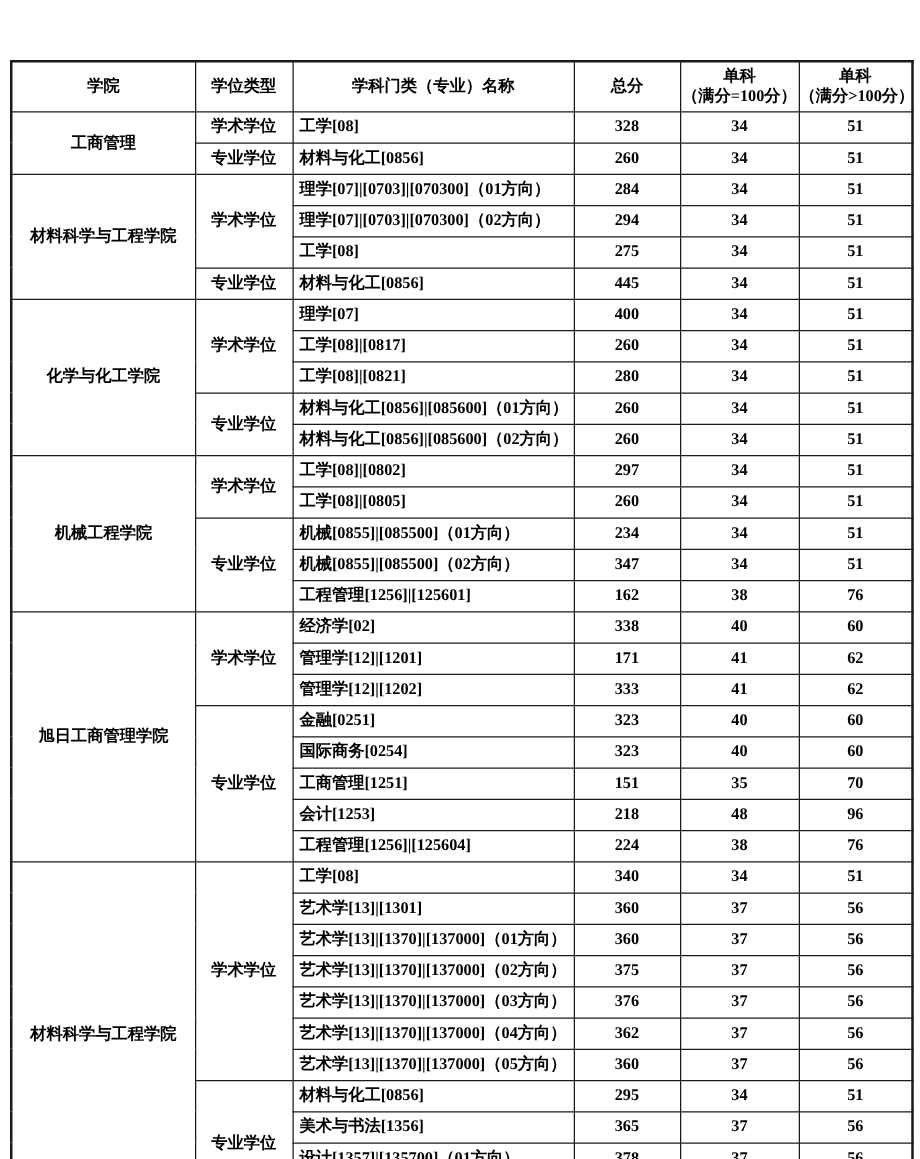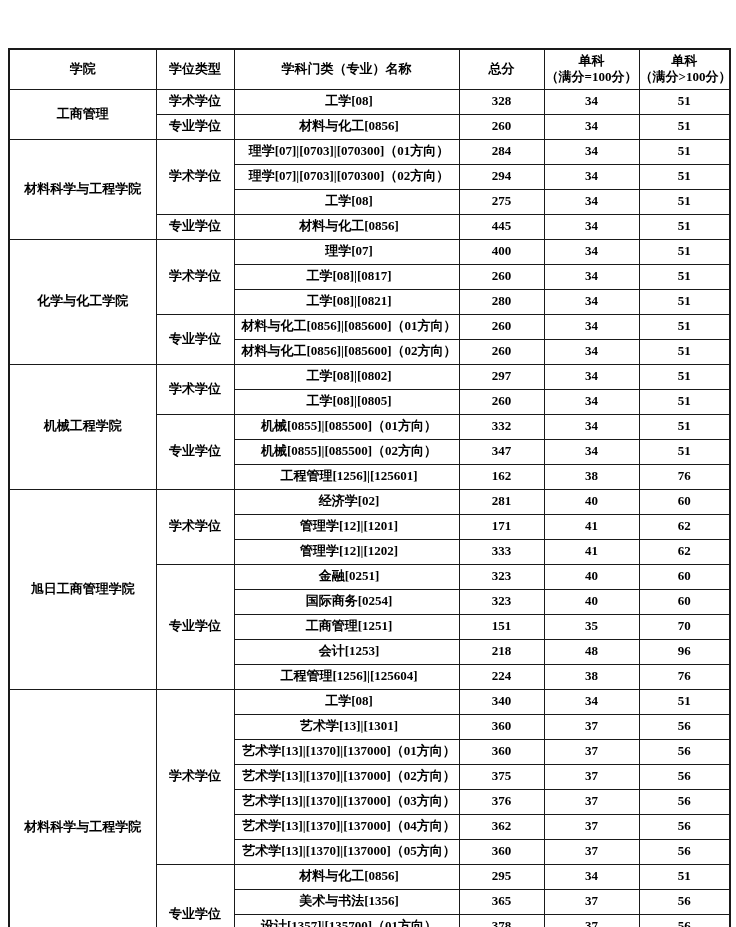--- a/index.html
+++ b/index.html
@@ -16,21 +16,21 @@
   }
   .score th,.score td{
     border:1px solid #1a1a1a;
     font-size:13px;font-weight:bold;line-height:1.25;
     padding:0;overflow:hidden;white-space:nowrap;
   }
   .score thead tr{height:40px;}
   .score tbody tr{height:25px;}
   .score th{text-align:center;vertical-align:middle;}
   td.college,td.degree,td.num{text-align:center;vertical-align:middle;}
-  td.subject{text-align:center;padding-left:5px;vertical-align:middle;}
+  td.subject{text-align:left;padding-left:5px;vertical-align:middle;}
   td.cut{border-bottom:none;}
   tr:last-child td.subject,tr:last-child td.num{border-bottom:6px solid #0f172a;}
   .vstub{position:absolute;top:921px;height:6px;background:#1a1a1a;}
 </style>
 </head>
 <body>
 
 <div class="canvas">
   <table class="score">
     <colgroup>
@@ -147,42 +147,42 @@
       </tr>
       <tr>
         <td class="subject">工学[08]|[0805]</td>
         <td class="num">260</td>
         <td class="num">34</td>
         <td class="num">51</td>
       </tr>
       <tr>
         <td class="degree" rowspan="3">专业学位</td>
         <td class="subject">机械[0855]|[085500]（01方向）</td>
-        <td class="num">332</td>
+        <td class="num">234</td>
         <td class="num">34</td>
         <td class="num">51</td>
       </tr>
       <tr>
         <td class="subject">机械[0855]|[085500]（02方向）</td>
         <td class="num">347</td>
         <td class="num">34</td>
         <td class="num">51</td>
       </tr>
       <tr>
         <td class="subject">工程管理[1256]|[125601]</td>
         <td class="num">162</td>
         <td class="num">38</td>
         <td class="num">76</td>
       </tr>
 
       <tr>
         <td class="college" rowspan="8">旭日工商管理学院</td>
         <td class="degree" rowspan="3">学术学位</td>
         <td class="subject">经济学[02]</td>
-        <td class="num">281</td>
+        <td class="num">338</td>
         <td class="num">40</td>
         <td class="num">60</td>
       </tr>
       <tr>
         <td class="subject">管理学[12]|[1201]</td>
         <td class="num">171</td>
         <td class="num">41</td>
         <td class="num">62</td>
       </tr>
       <tr>

